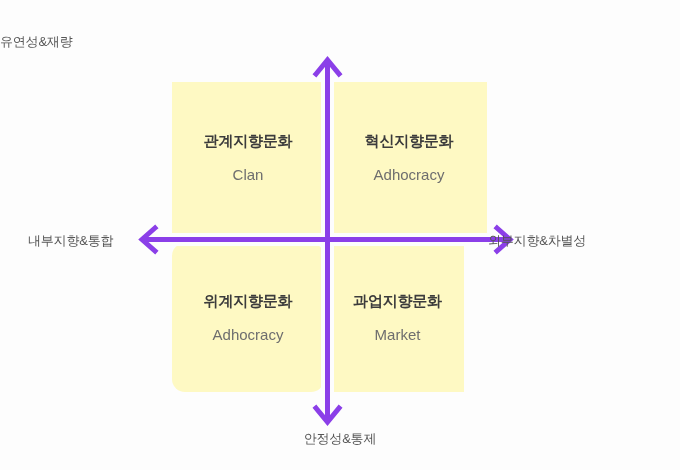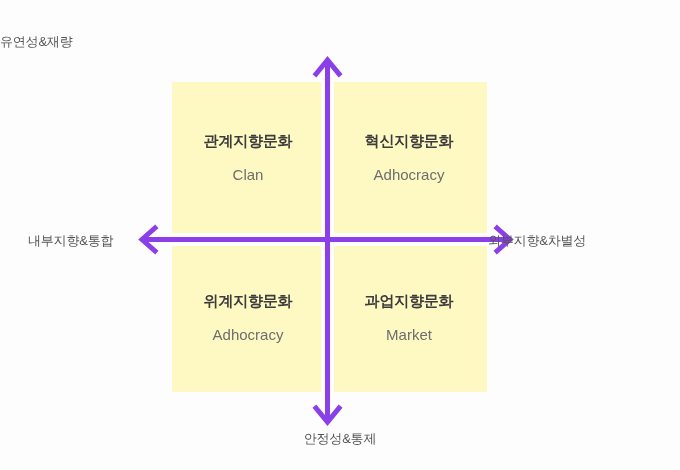--- a/index.html
+++ b/index.html
@@ -25,22 +25,22 @@
     position: absolute;
     background: #fef9c3;
     display: flex;
     flex-direction: column;
     align-items: center;
     justify-content: center;
     box-sizing: border-box;
   }
   .q-tl { left: 172px; top: 82px;  width: 152px; height: 152px; }
   .q-tr { left: 331px; top: 82px;  width: 156px; height: 152px; }
-  .q-bl { left: 172px; top: 243px; width: 152px; height: 149px; }
-  .q-br { left: 331px; top: 243px; width: 156px; height: 149px; }
+  .q-bl { left: 172px; top: 243px; width: 152px; height: 149px; border-radius: 13px; }
+  .q-br { left: 331px; top: 243px; width: 133px; height: 149px; }
 
   .q-title {
     font-size: 15px;
     font-weight: bold;
     color: #3c3c3c;
     letter-spacing: -0.2px;
     line-height: 1.2;
     margin-bottom: 16px;
   }
   .q-sub {

